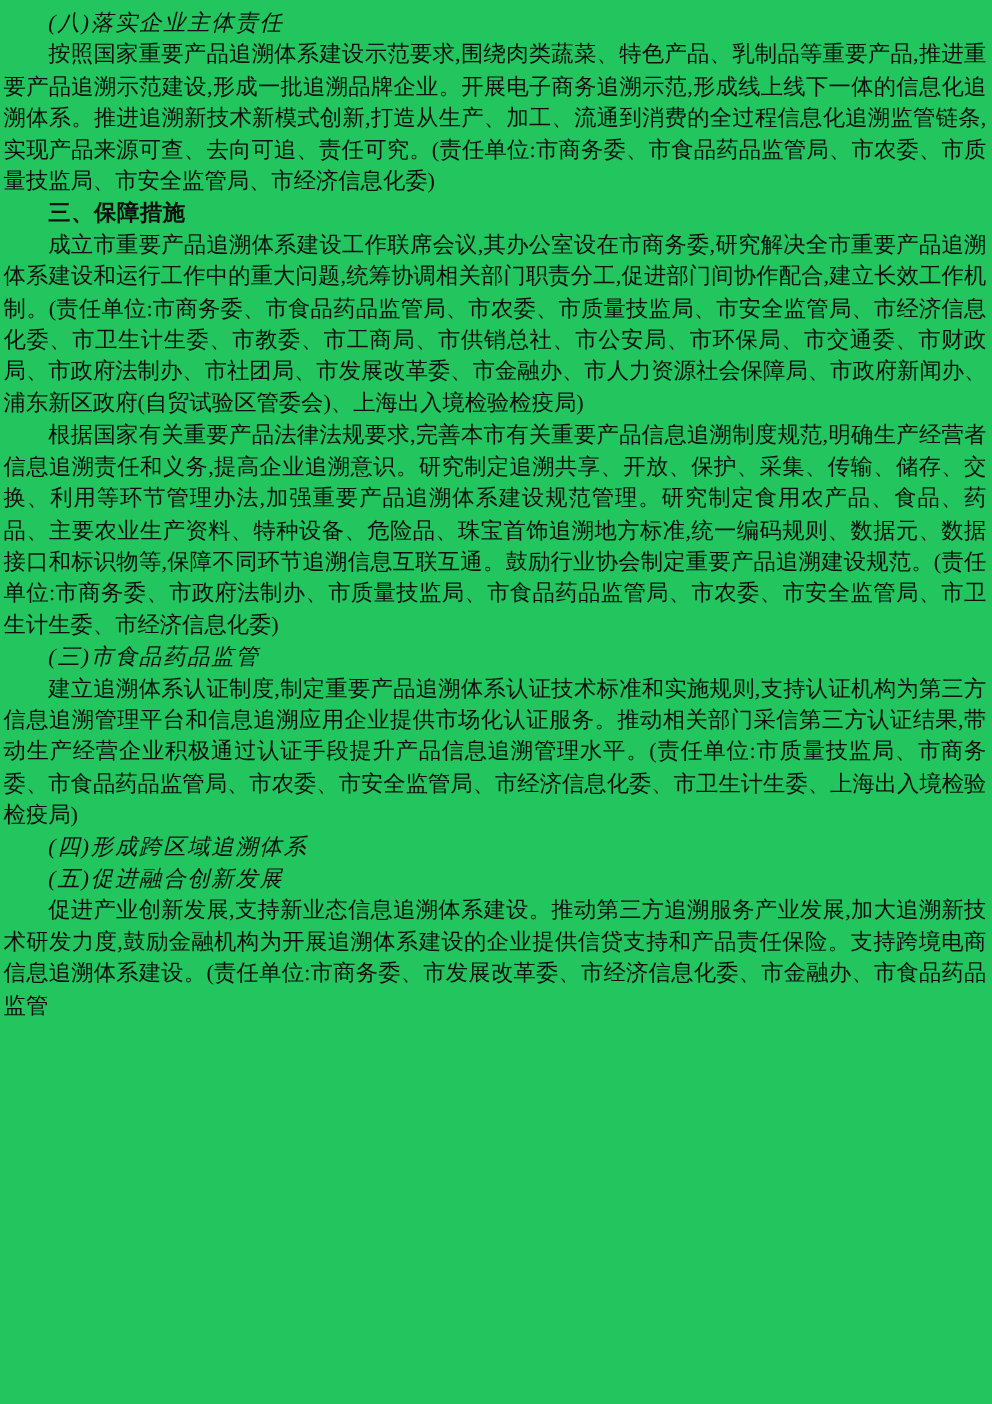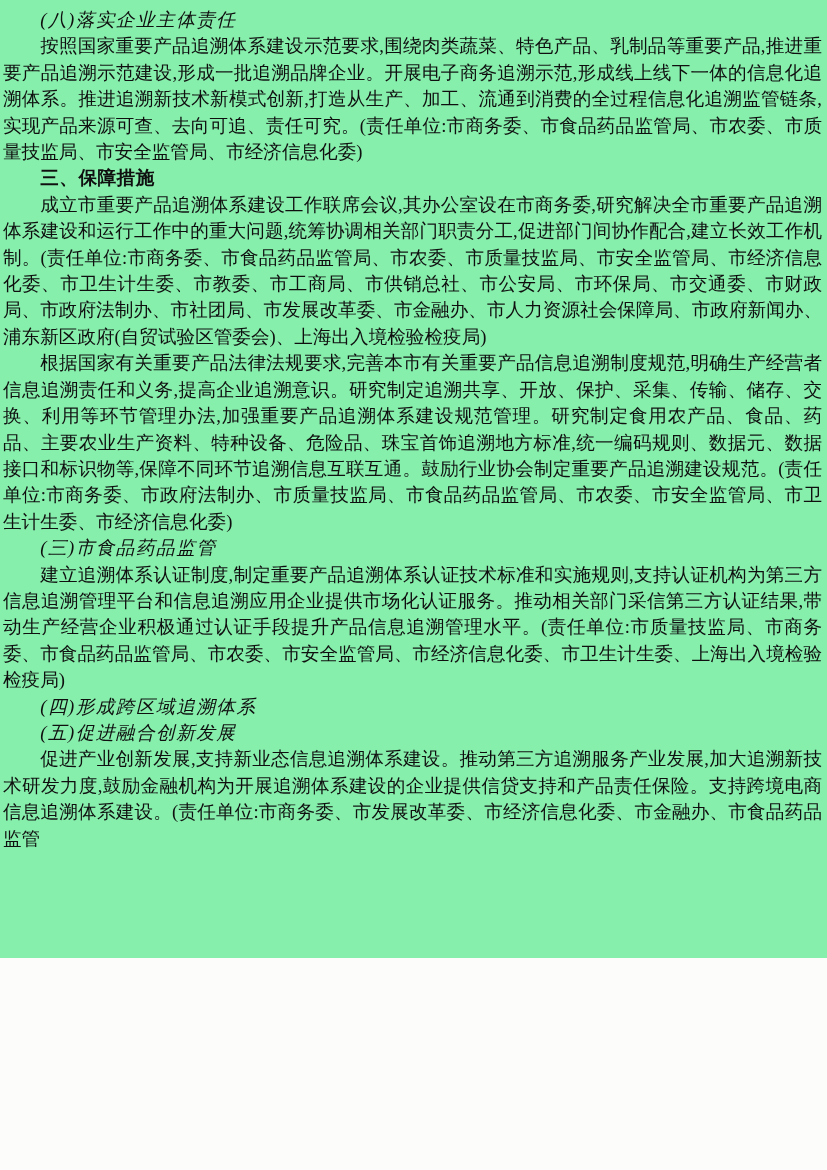--- a/index.html
+++ b/index.html
@@ -7,22 +7,22 @@
     width: 827px;
     height: 1170px;
     background: #fcfcfa;
     font-family: "Liberation Serif", "DejaVu Serif", serif;
     color: #0f0f0f;
     overflow: hidden;
   }
   .page {
     position: relative;
     width: 827px;
-    height: 958px;
-    background: #86efac;
+    height: 1170px;
+    background: #22c55e;
   }
   .doc-body {
     position: absolute;
     top: 7px;
     left: 3px;
     right: 5px;
     font-size: 18.6px;
     line-height: 26.4px;
     text-align: justify;
   }

